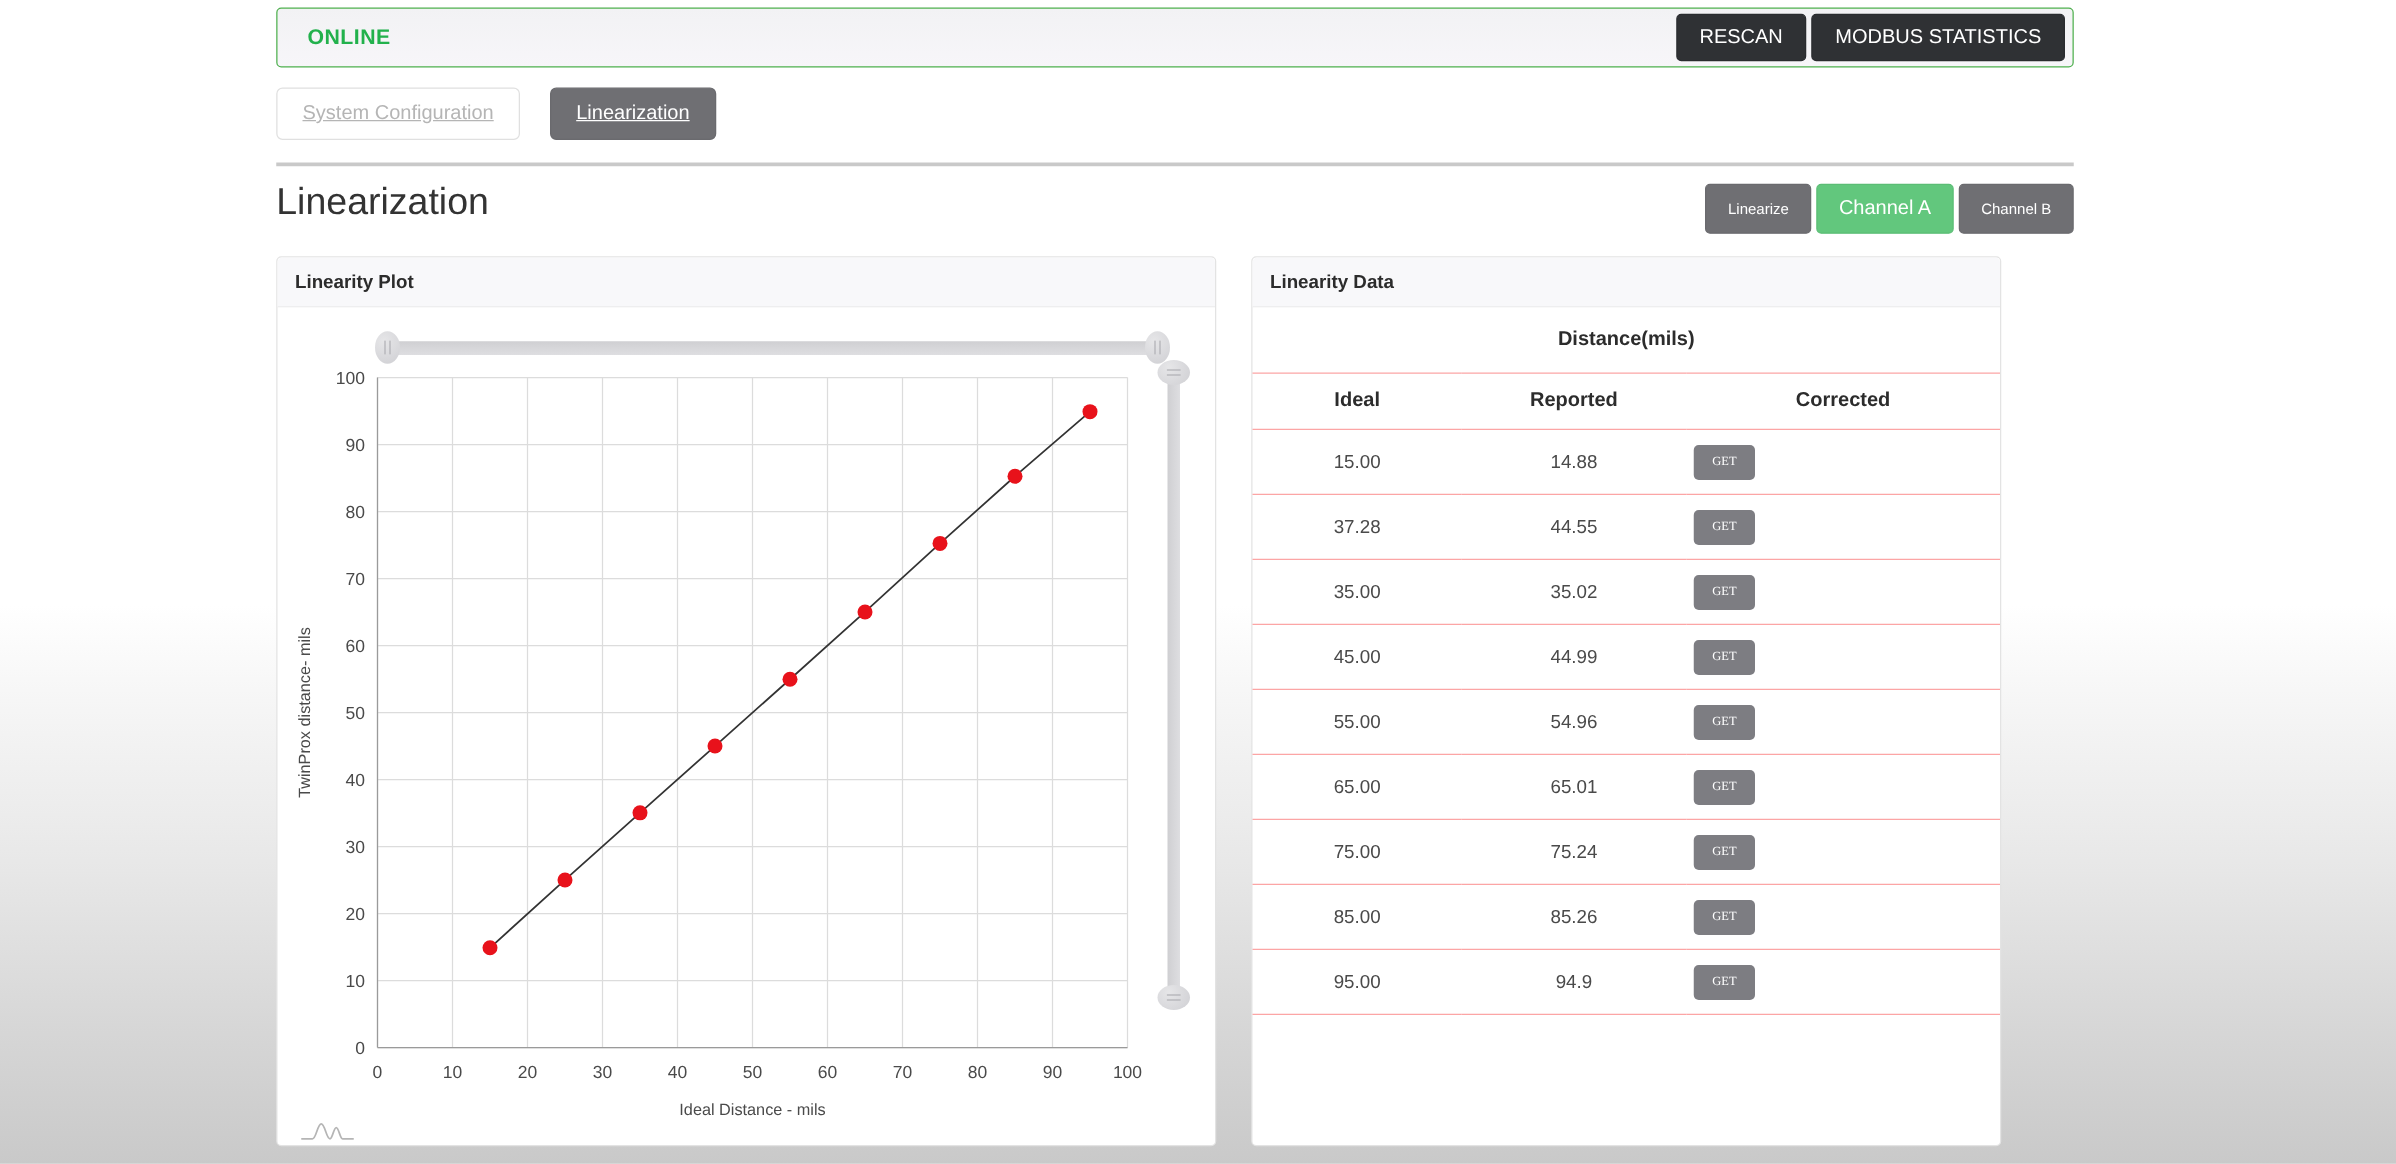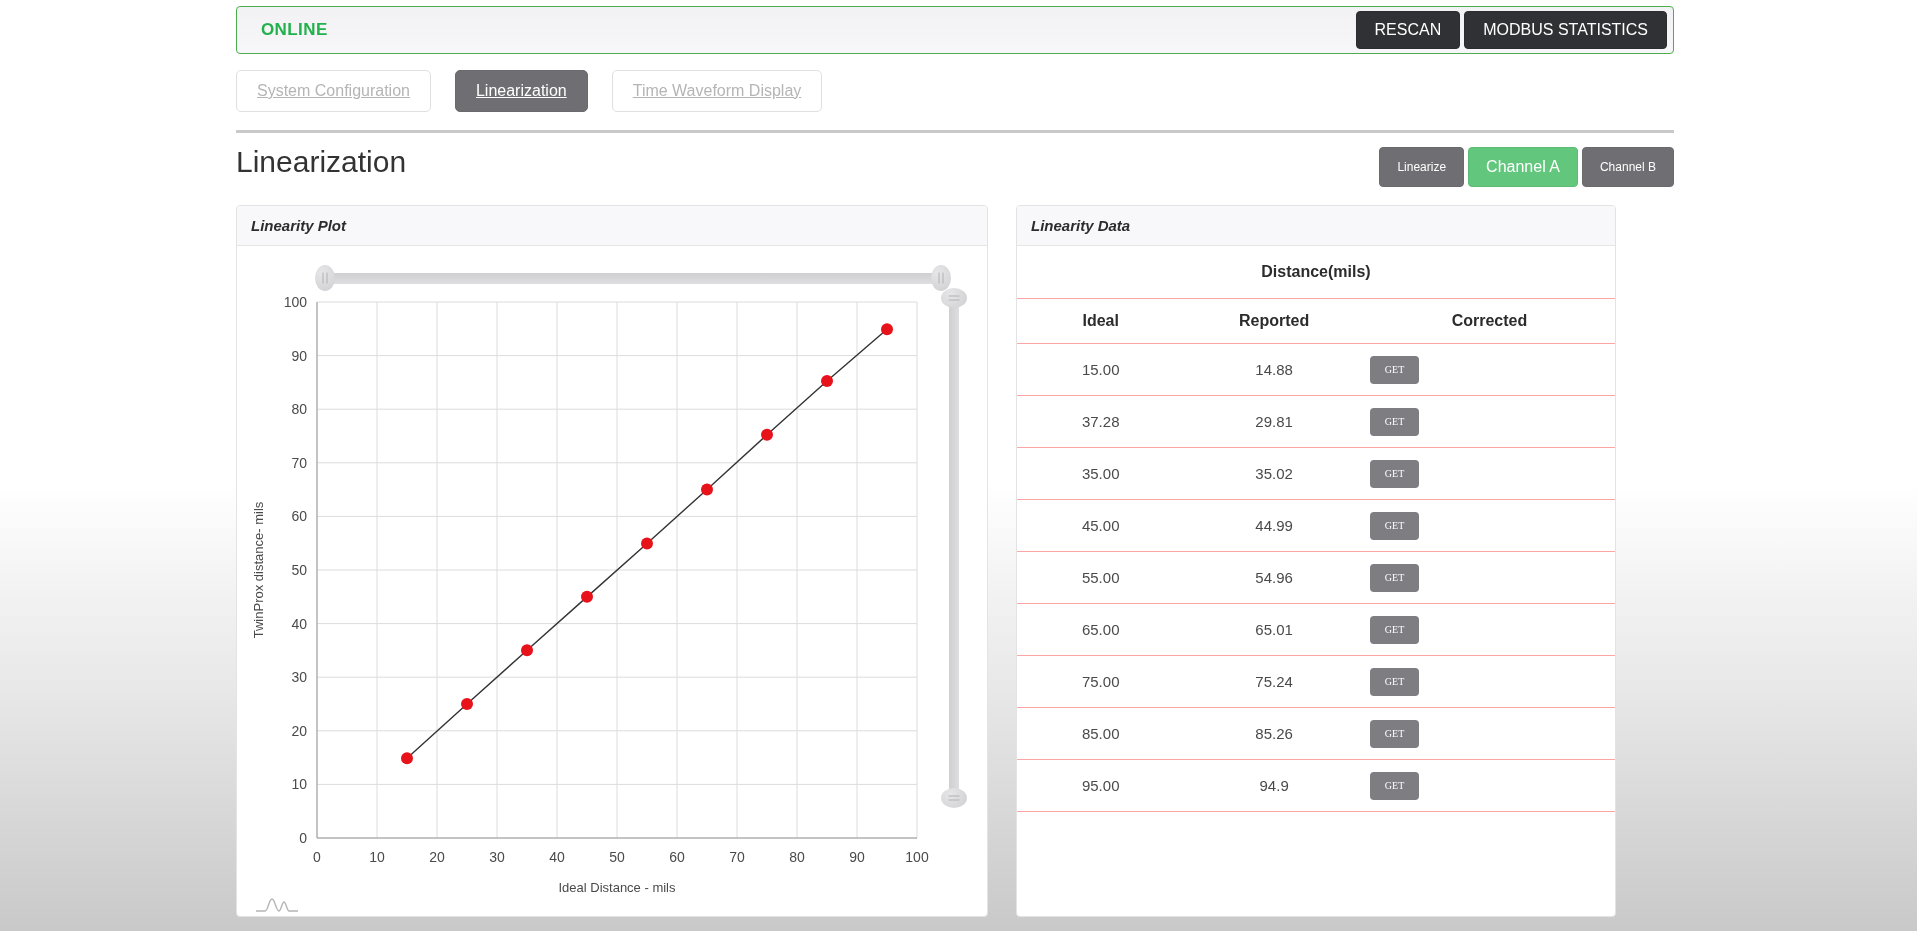--- a/index.html
+++ b/index.html
@@ -18,21 +18,21 @@
   }
 
   #page {
     position: relative;
     width: 1917px;
     height: 931px;
   }
 
   .container {
     position: absolute;
-    left: 236px;
+    left: 221px;
     top: 0;
     width: 1438px;
   }
 
   
   .statusbar {
     display: flex;
     align-items: center;
     justify-content: space-between;
     height: 48px;
@@ -139,21 +139,20 @@
     border-radius: 4px;
   }
   .panel-head {
     background: #f8f8fa;
     border-bottom: 1px solid #e6e6e6;
     padding: 11px 14px;
     font-size: 15px;
     font-weight: bold;
     color: #2c2c2c;
     border-radius: 4px 4px 0 0;
-    font-style: italic;
   }
   .panel-left { width: 752px; height: 712px; position: relative; }
   .panel-right { width: 600px; height: 712px; }
 
   
   .plot-body {
     position: relative;
     width: 100%;
     height: 672px;
     padding: 0;
@@ -285,21 +284,20 @@
       <span class="status-text">ONLINE</span>
       <span class="status-actions">
         <button class="btn-dark">RESCAN</button>
         <button class="btn-dark">MODBUS STATISTICS</button>
       </span>
     </div>
 
     <div class="tabs">
       <button class="tab">System Configuration</button>
       <button class="tab active">Linearization</button>
-      <button class="tab">Time Waveform Display</button>
     </div>
 
     <div class="title-row">
       <h1 class="page-title">Linearization</h1>
       <div class="title-actions">
         <button class="btn-gray">Linearize</button>
         <button class="btn-green">Channel A</button>
         <button class="btn-gray">Channel B</button>
       </div>
     </div>
@@ -414,21 +412,21 @@
             </tr>
           </thead>
           <tbody id="lin-body">
               <tr>
                 <td class="cell col-ideal">15.00</td>
                 <td class="cell col-reported">14.88</td>
                 <td class="cell cell-corr col-corrected"><button class="btn-get">GET</button><span></span></td>
               </tr>
               <tr>
                 <td class="cell col-ideal">37.28</td>
-                <td class="cell col-reported">29.81</td>
+                <td class="cell col-reported">44.55</td>
                 <td class="cell cell-corr col-corrected"><button class="btn-get">GET</button><span></span></td>
               </tr>
               <tr>
                 <td class="cell col-ideal">35.00</td>
                 <td class="cell col-reported">35.02</td>
                 <td class="cell cell-corr col-corrected"><button class="btn-get">GET</button><span></span></td>
               </tr>
               <tr>
                 <td class="cell col-ideal">45.00</td>
                 <td class="cell col-reported">44.99</td>

